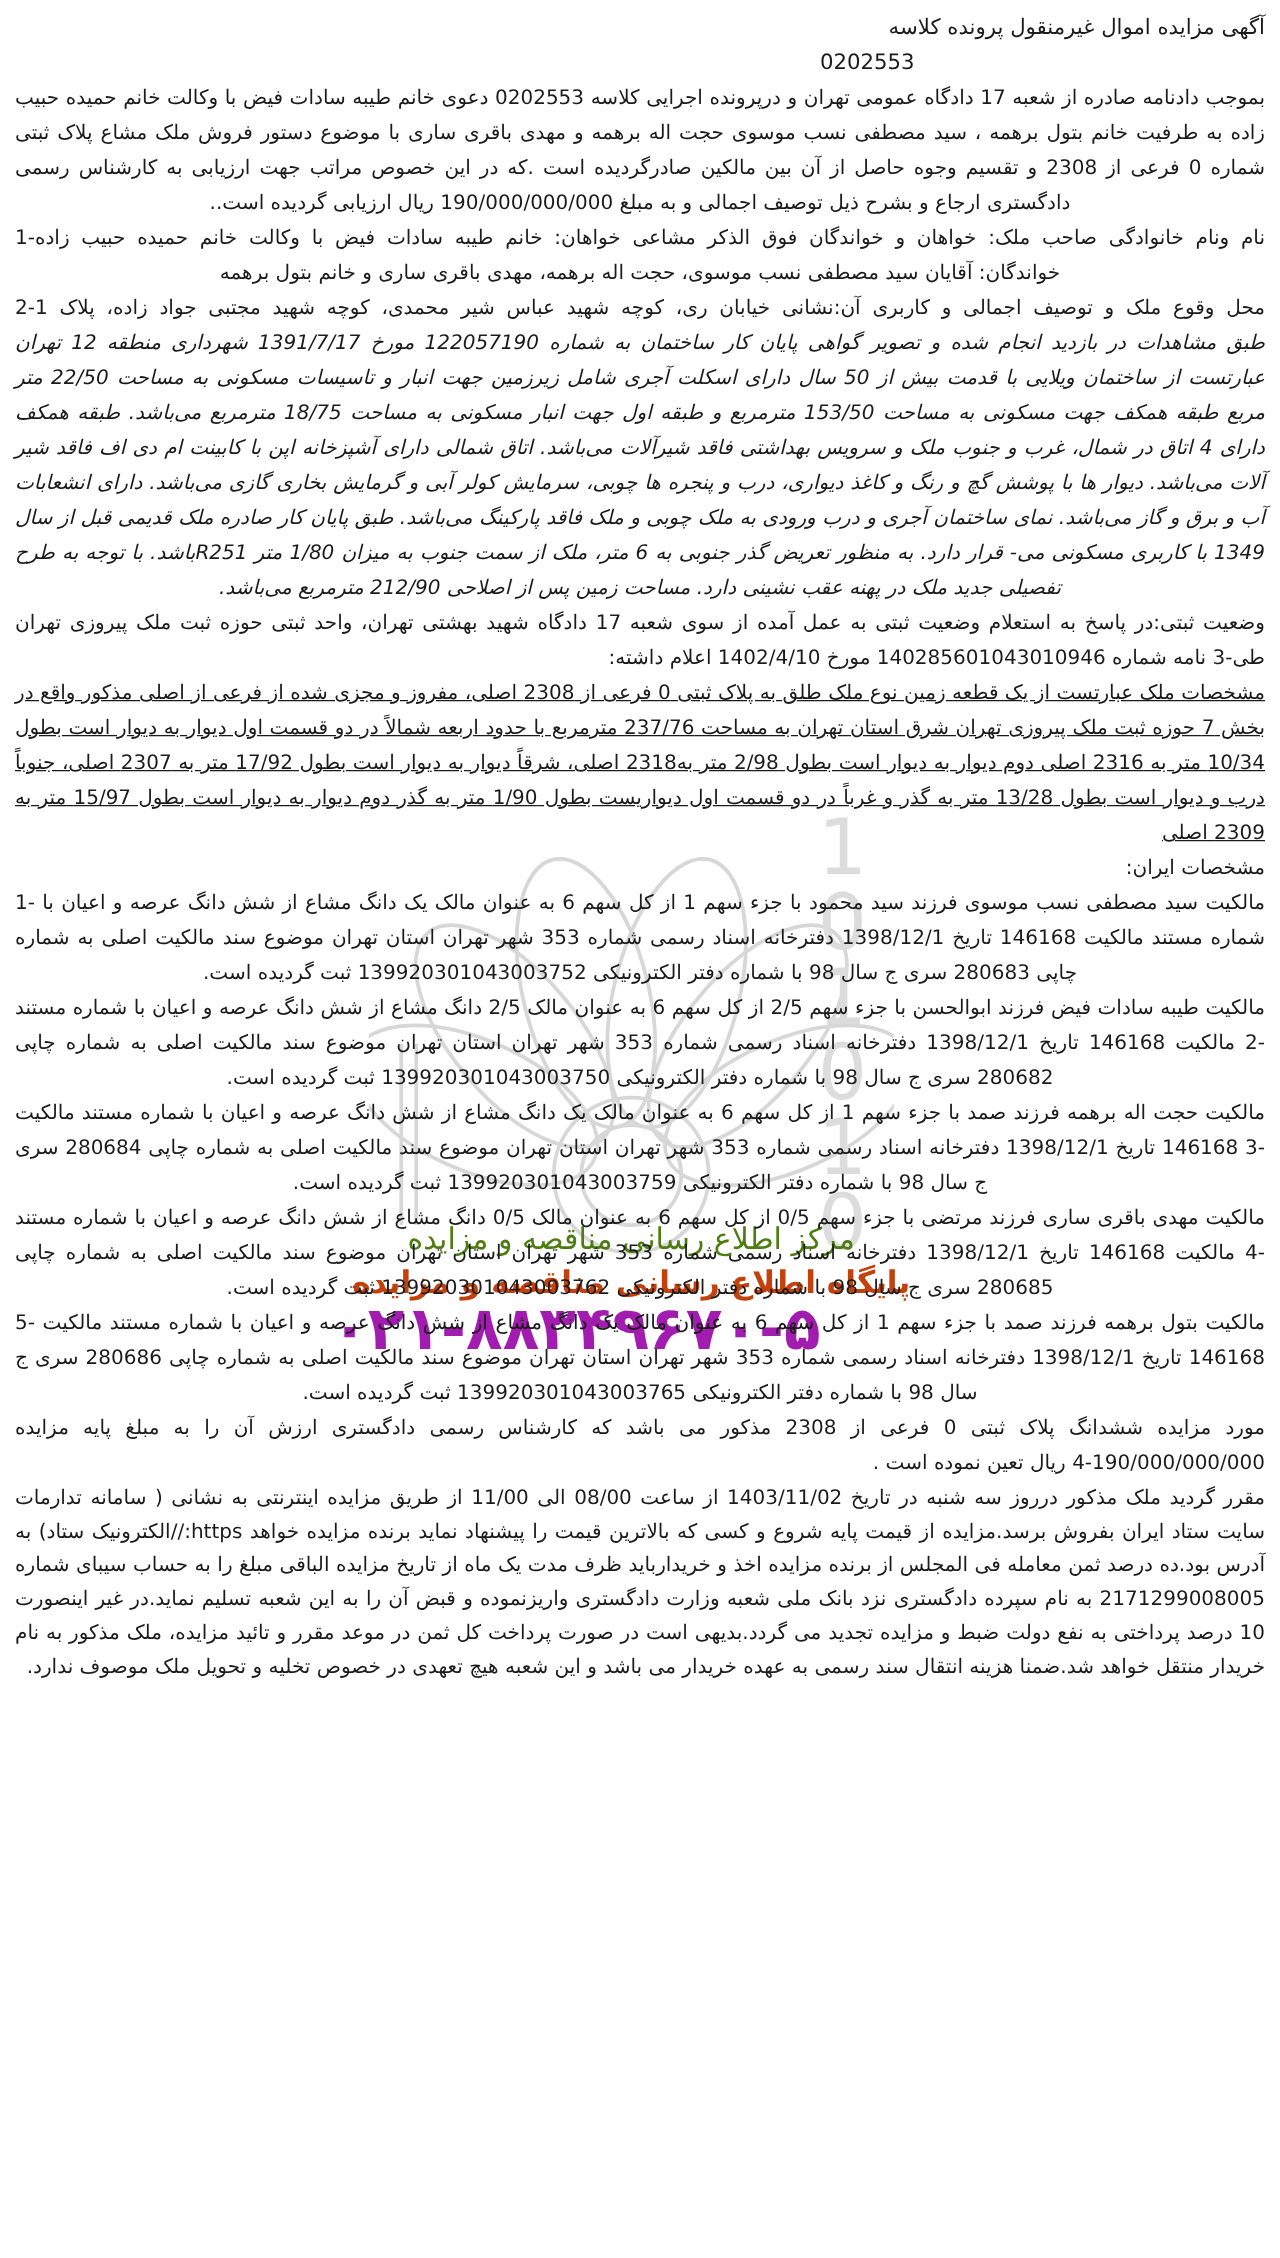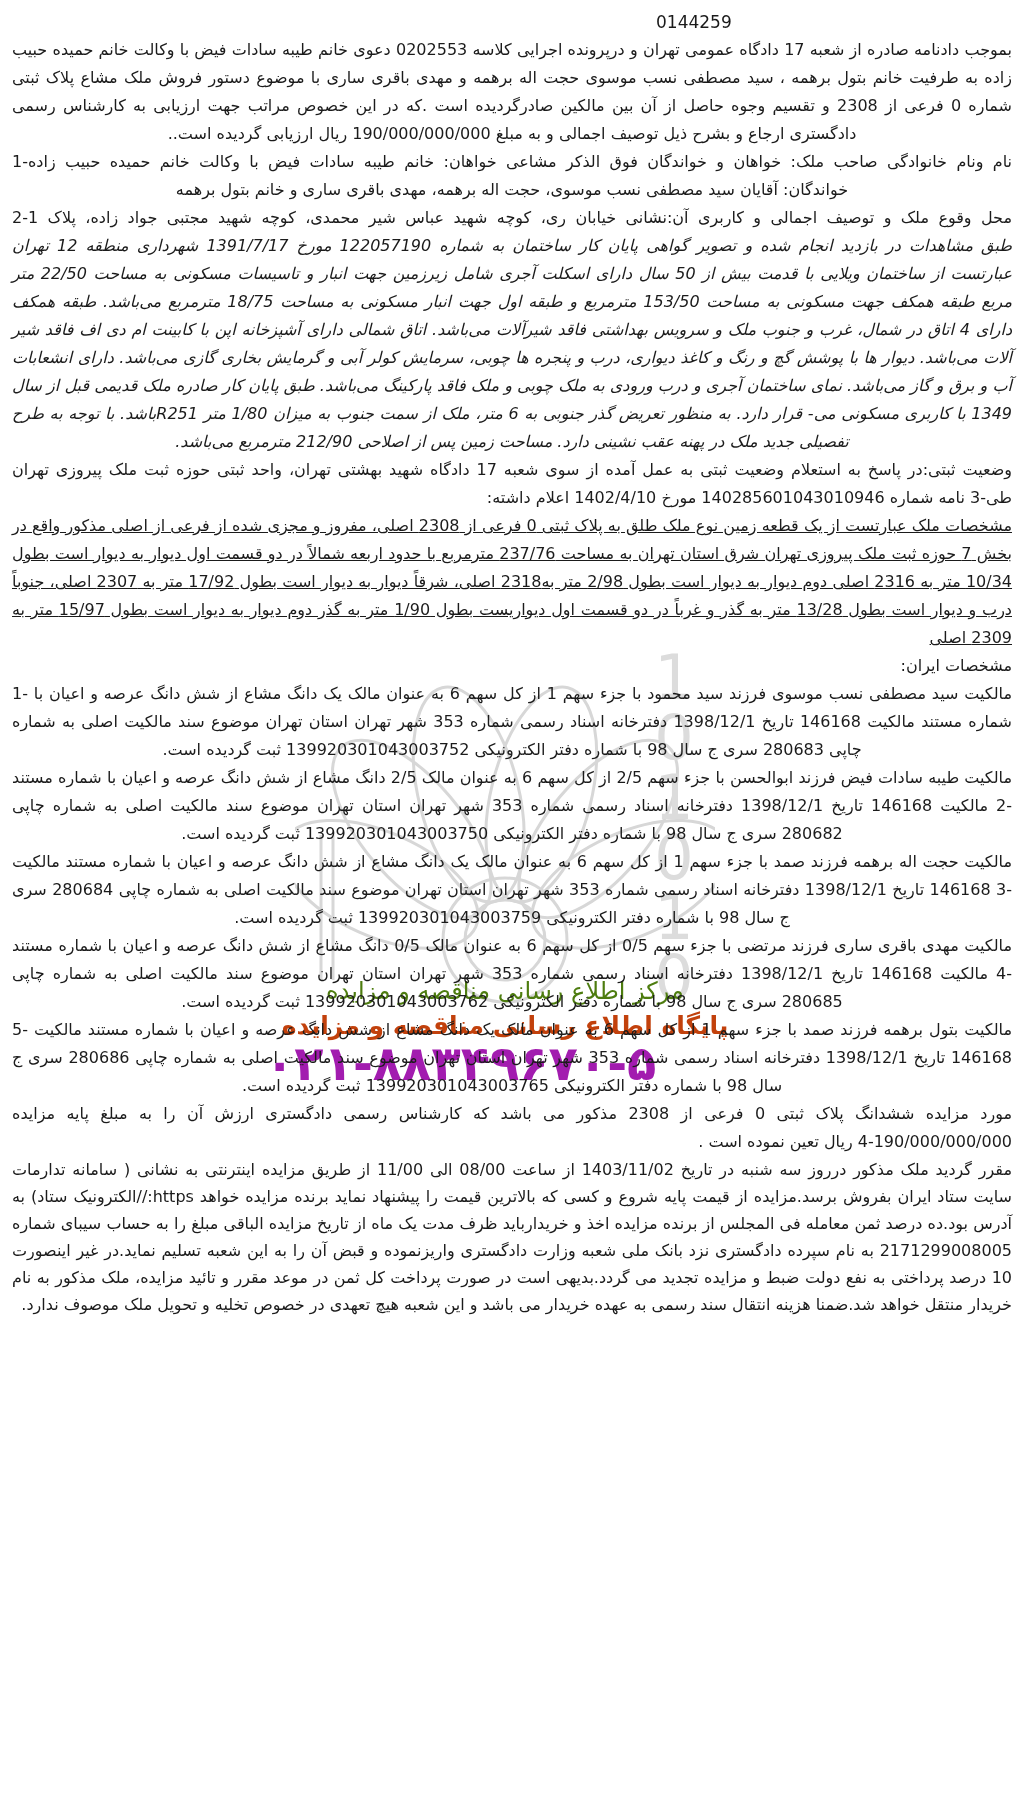--- a/index.html
+++ b/index.html
@@ -104,21 +104,22 @@
     </svg>
     <div class="wm-digits">101010</div>
     <div class="wm-line-hidden">مرکز اطلاع رسانی مناقصه و مزایده</div>
     <div class="wm-line">پایگاه اطلاع رسانی مناقصه و مزایده</div>
     <div class="wm-phone">۰۲۱-۸۸۳۴۹۶۷۰-۵</div>
   </div>
 
   <div class="content">
 
     <div class="title-box">
-      <div class="t2">0144259</div>
+      <div class="t1">آگهی مزایده اموال غیرمنقول پرونده کلاسه</div>
+      <div class="t2">0202553</div>
     </div>
 
     <p class="j-center mt-intro">بموجب دادنامه صادره از شعبه 17 دادگاه عمومی تهران و درپرونده اجرایی کلاسه 0202553 دعوی خانم طیبه سادات فیض با وکالت خانم حمیده حبیب زاده به طرفیت خانم بتول برهمه ، سید مصطفی نسب موسوی  حجت اله برهمه و مهدی باقری ساری  با موضوع دستور فروش ملک مشاع پلاک ثبتی شماره 0 فرعی از 2308  و تقسیم وجوه حاصل از آن بین مالکین صادرگردیده است .که در این خصوص مراتب جهت ارزیابی به کارشناس رسمی دادگستری ارجاع و بشرح ذیل توصیف اجمالی و به مبلغ 190/000/000/000 ریال ارزیابی گردیده است..</p>
 
     <p class="j-fill">نام ونام خانوادگی صاحب ملک: خواهان و خواندگان فوق الذکر  مشاعی  خواهان: خانم طیبه سادات فیض با وکالت خانم حمیده حبیب زاده-1</p>
 
     <p class="center">خواندگان: آقایان سید مصطفی نسب موسوی، حجت اله برهمه، مهدی باقری ساری و خانم بتول برهمه</p>
 
     <p class="j-fill mt-location">محل وقوع ملک و توصیف اجمالی و کاربری آن:نشانی خیابان ری، کوچه شهید عباس شیر محمدی، کوچه شهید مجتبی جواد زاده، پلاک 1-2</p>
 

